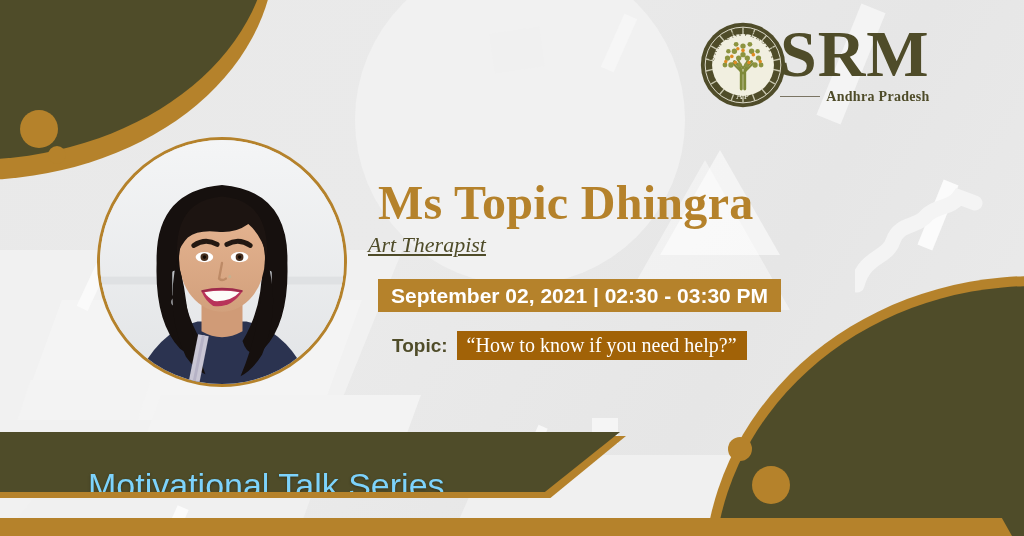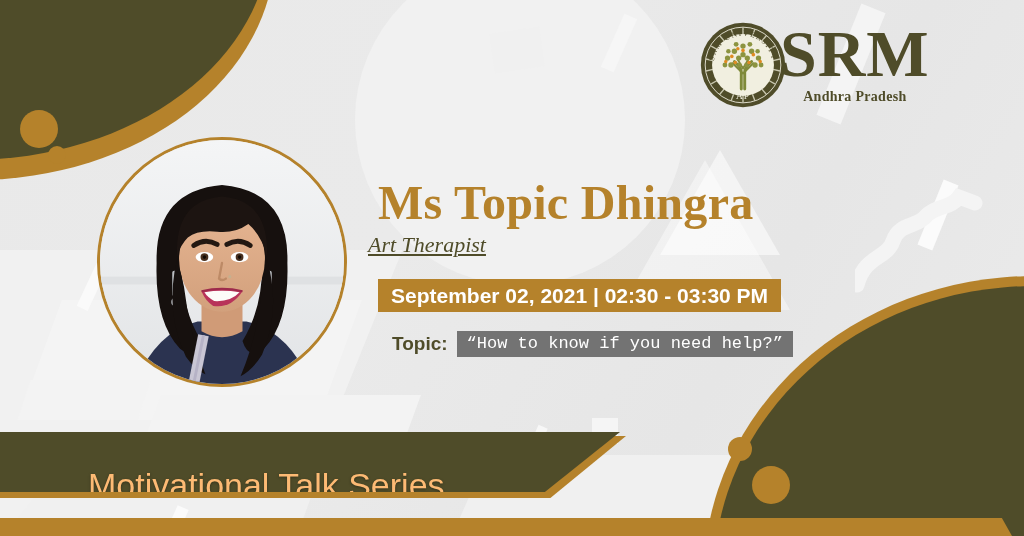--- a/index.html
+++ b/index.html
@@ -224,21 +224,20 @@
   }
   .logo-univ .ap {
     font-style: italic;
     font-weight: bold;
     letter-spacing: 0.5px;
   }
   .logo-state-row {
     display: flex;
     align-items: center;
     margin-top: 4px;
-    flex-direction: column;
   }
   .logo-rule {
     flex: 1;
     height: 1px;
     background: #7a7463;
     margin-right: 6px;
   }
   .logo-state {
     font-family: "Liberation Serif", serif;
     font-weight: bold;
@@ -305,24 +304,24 @@
     justify-content: space-between;
   }
   .topic-label {
     font-family: "Liberation Sans", sans-serif;
     font-weight: bold;
     font-size: 19px;
     color: #4f4c29;
     margin-right: 9px;
   }
   .topic-value {
-    background: #737373;
+    background: #a16207;
     color: #ffffff;
-    font-family: Liberation Mono, monospace;
-    font-size: 17px;
+    font-family: Liberation Serif, serif;
+    font-size: 20px;
     padding: 4px 10px 5px 10px;
     line-height: 1;
   }
 
   
   .ribbon-gold {
     position: absolute;
     left: -4px; top: 436px;
     width: 630px; height: 62px;
     background: #b5822b;
@@ -333,21 +332,21 @@
     left: -6px; top: 432px;
     width: 626px; height: 60px;
     background: #4f4c29;
     clip-path: polygon(0 0, 100% 0, 88% 100%, 0 100%);
     display: flex;
     align-items: center;
   }
   .ribbon-text {
     font-family: "Liberation Sans", sans-serif;
     font-size: 34px;
-    color: #fdba74;
+    color: #7dd3fc;
     margin-left: 94px;
     text-shadow: 0 1px 3px rgba(0,0,0,0.35);
     white-space: nowrap;
     margin-top: 46px;
   }
   .bottom-bar {
     position: absolute;
     left: 0; bottom: 0;
     width: 1012px; height: 18px;
     background: #b5822b;

